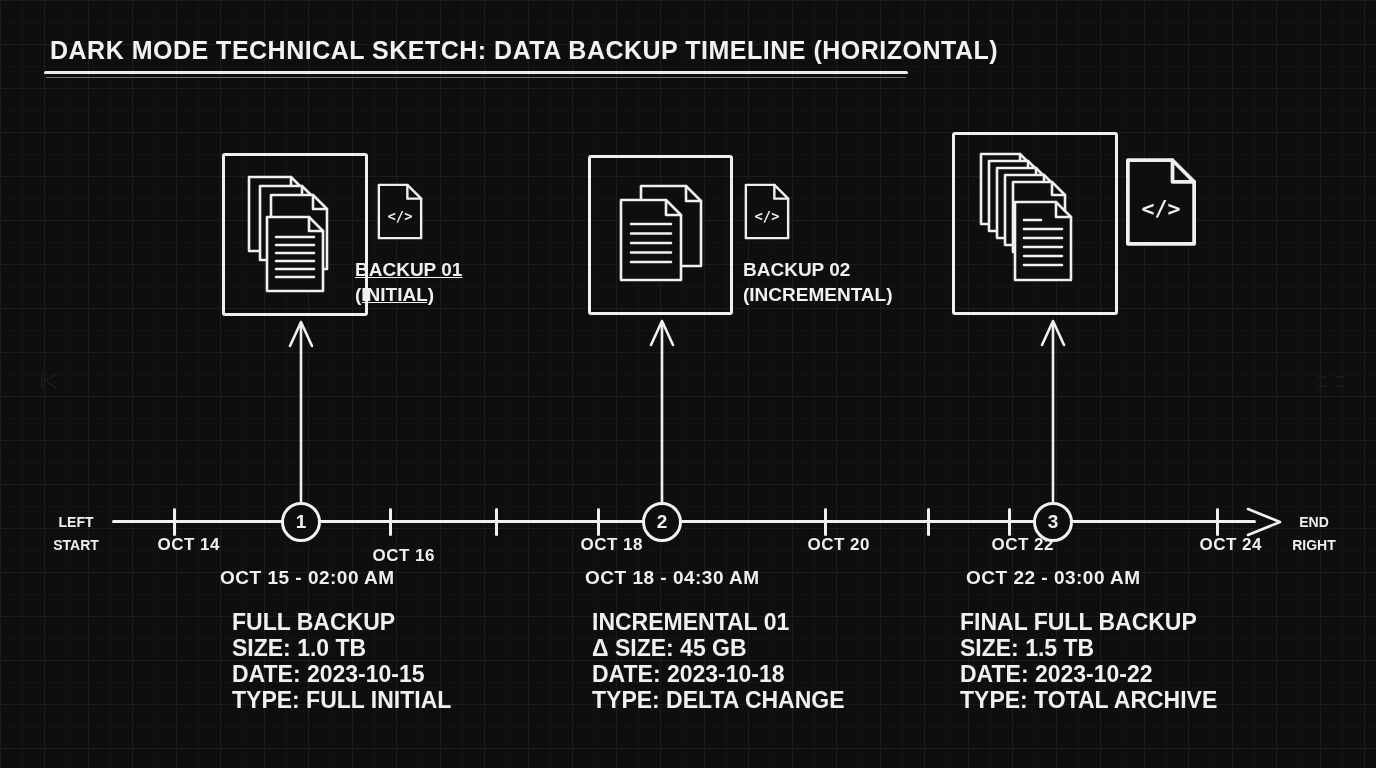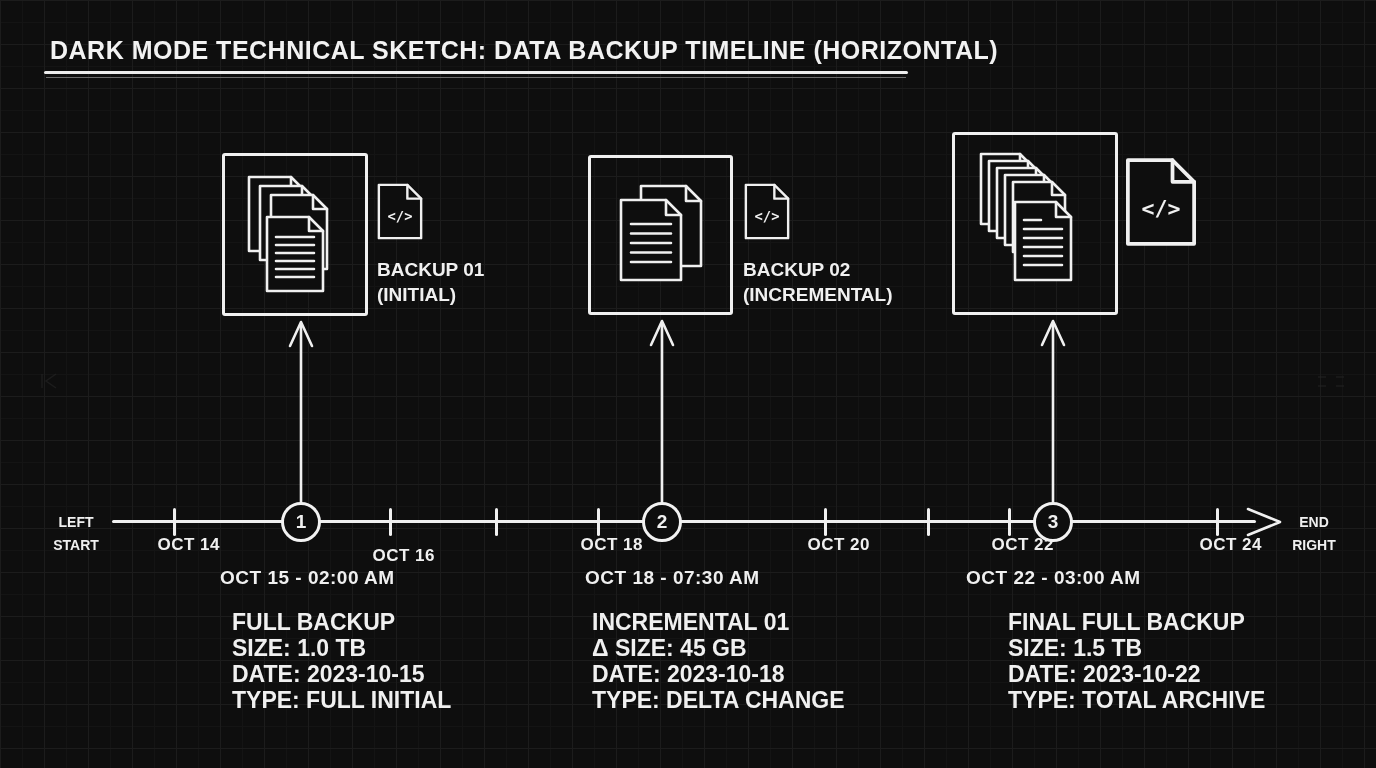--- a/index.html
+++ b/index.html
@@ -85,21 +85,21 @@
           <path class="ink" d="M42,0 V14 H56"></path>
         <path class="ink" d="M9,20 H47 M9,28 H47 M9,36 H47 M9,44 H47 M9,52 H47 M9,60 H47" stroke-width="3"></path>
       </g>
     </svg>
   </div>
   <svg class="abs code-icon" style="left:377px; top:183px;" width="46" height="57" viewBox="0 0 50 62">
     <path class="ink sheet" d="M2,2 H33 L48,17 V60 H2 Z"></path>
       <path class="ink" d="M33,2 V17 H48"></path>
     <text class="codetxt" x="25" y="41" text-anchor="middle">&lt;/&gt;</text>
   </svg>
-  <div class="abs node-label" style="left:377px; top:257px;">
+  <div class="abs node-label" style="left:355px; top:257px;text-decoration:underline;">
     <div>BACKUP 01</div>
     <div>(INITIAL)</div>
   </div>
   <svg class="abs v-arrow" style="left:283px; top:316px;" width="36" height="188" viewBox="0 0 36 188">
     <path class="ink" d="M18,186 V10" stroke-width="3"></path>
     <path class="ink" d="M7,30 L18,6 L29,30" stroke-width="3"></path>
   </svg>
 
   <div class="abs node-box" style="left:588px; top:155px; width:145px; height:160px;">
     <svg class="docs" width="84" height="102" viewBox="0 0 84 102">
@@ -195,35 +195,35 @@
   <div class="abs endcap" style="left:32px;">
     <div>LEFT</div>
     <div>START</div>
   </div>
   <div class="abs endcap" style="left:1270px;">
     <div>END</div>
     <div>RIGHT</div>
   </div>
 
   <div class="abs timestamp" style="left:220px;">OCT 15 - 02:00 AM</div>
-  <div class="abs timestamp" style="left:585px;">OCT 18 - 07:30 AM</div>
+  <div class="abs timestamp" style="left:585px;">OCT 18 - 04:30 AM</div>
   <div class="abs timestamp" style="left:966px;">OCT 22 - 03:00 AM</div>
 
   <div class="abs details" style="left:232px;">
     <div>FULL BACKUP</div>
     <div>SIZE: 1.0 TB</div>
     <div>DATE: 2023-10-15</div>
     <div>TYPE: FULL INITIAL</div>
   </div>
   <div class="abs details" style="left:592px;">
     <div>INCREMENTAL 01</div>
     <div>Δ SIZE: 45 GB</div>
     <div>DATE: 2023-10-18</div>
     <div>TYPE: DELTA CHANGE</div>
   </div>
-  <div class="abs details" style="left:1008px;">
+  <div class="abs details" style="left:960px;">
     <div>FINAL FULL BACKUP</div>
     <div>SIZE: 1.5 TB</div>
     <div>DATE: 2023-10-22</div>
     <div>TYPE: TOTAL ARCHIVE</div>
   </div>
 
 </div>
 
 </body></html>

